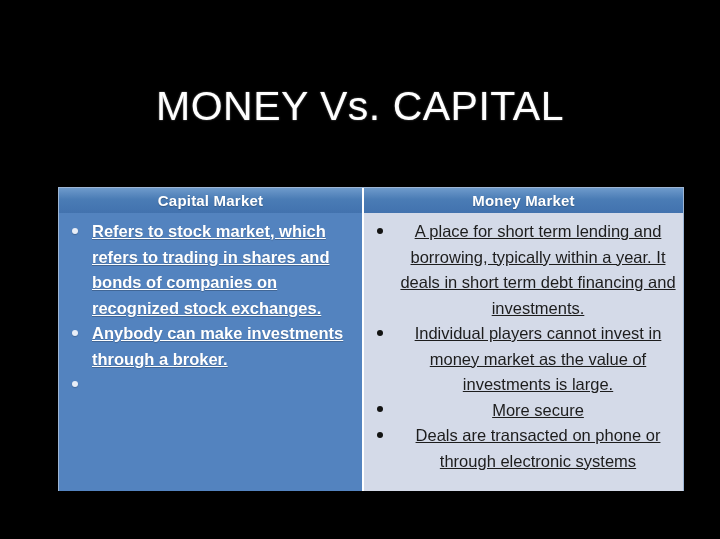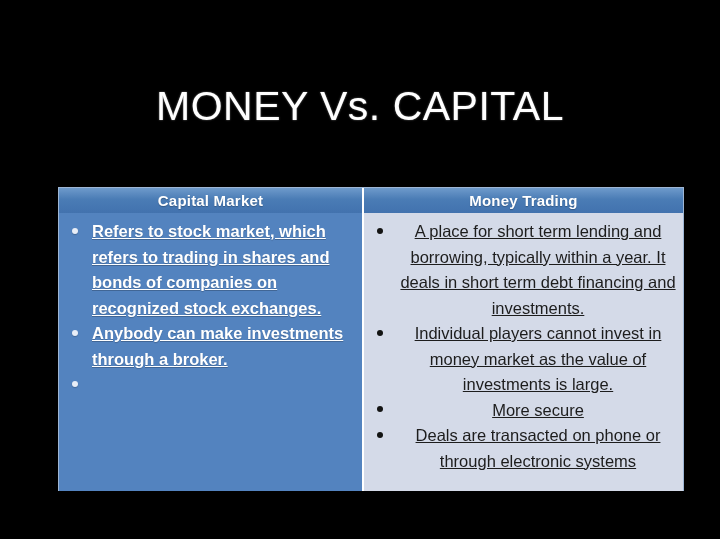--- a/index.html
+++ b/index.html
@@ -224,21 +224,21 @@
 <body>
 
 <div id="slide">
 
   <div id="slide-title">MONEY Vs. CAPITAL</div>
 
   <div id="comparison-table">
 
     <div class="table-header-row">
       <div class="header-cell left">Capital Market</div>
-      <div class="header-cell right">Money Trading</div>
+      <div class="header-cell right">Money Market</div>
     </div>
 
     <div class="table-body-row">
 
       <div class="body-cell left">
         <ul class="bullets">
           <li>
             <span class="bullet-dot"></span>
             <span>Refers to stock market, which refers to trading in shares and bonds of companies on recognized stock exchanges.</span>
           </li>

